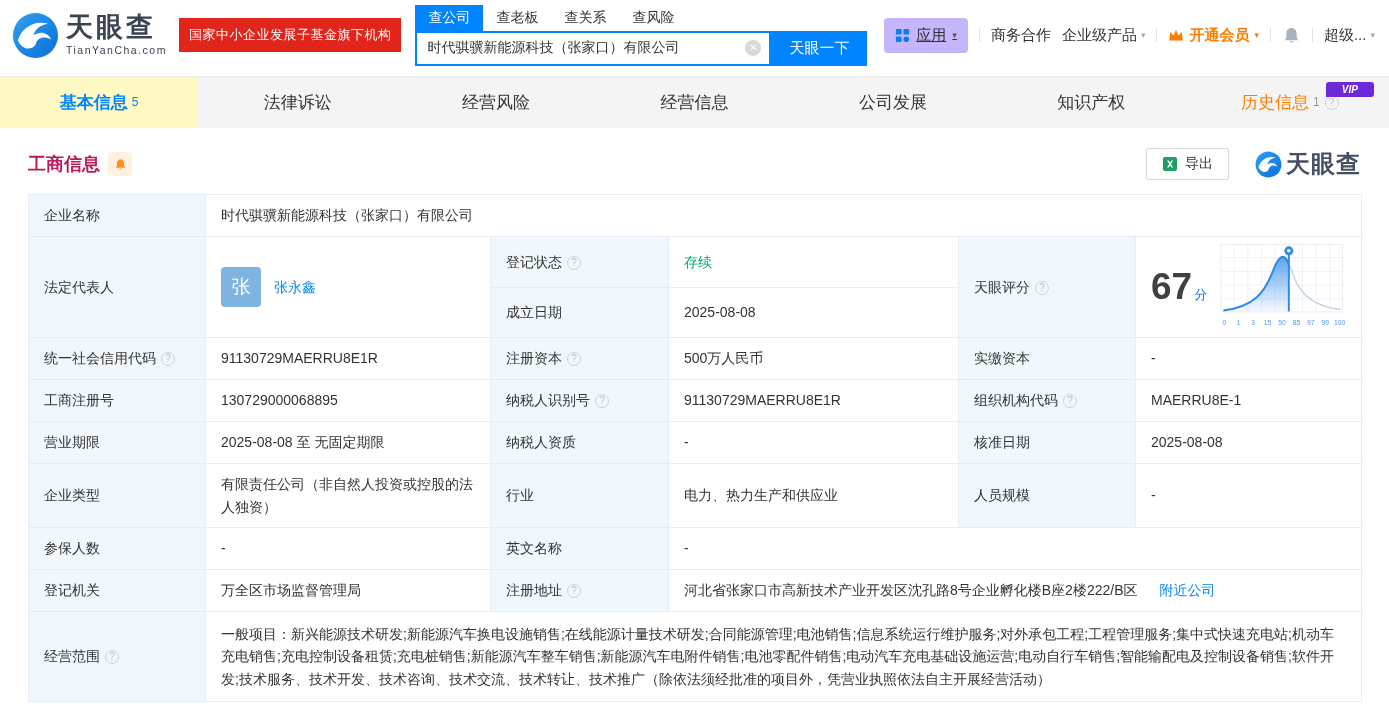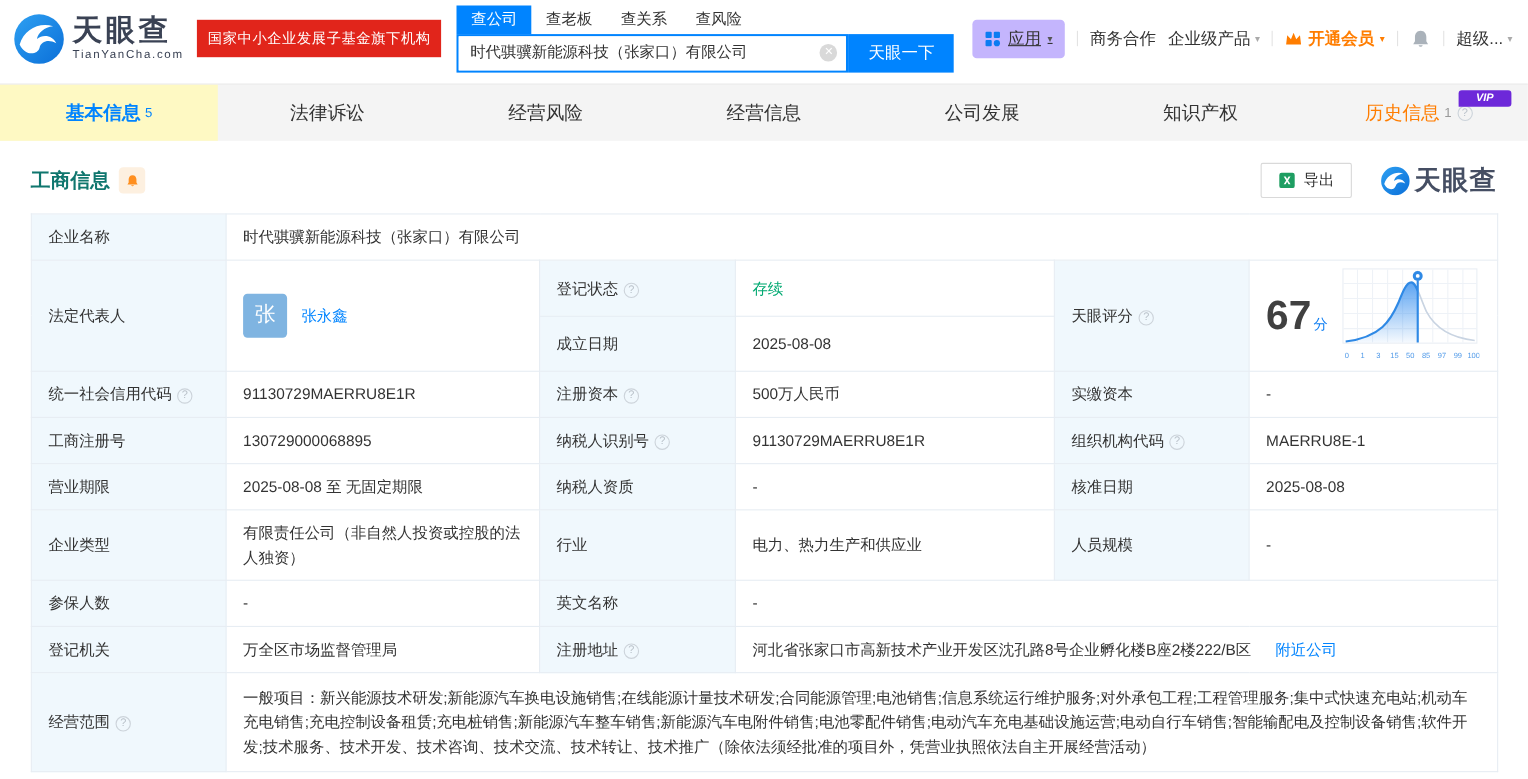--- a/index.html
+++ b/index.html
@@ -46,21 +46,21 @@
   .tab.active { background:#fef9c3; color:#0084ff; font-weight:bold; }
   .tab .cnt { font-size:12px; margin-left:4px; font-weight:normal; position:relative; top:-1px; }
   .tab.active .cnt { color:#0084ff; }
   .tab.history { color:#ff7d00; }
   .tab.history .cnt { color:#999; }
   .vip-badge { position:absolute; top:5px; left:calc(50% + 36px); background:#6d28d9; color:#fff; font-size:10px; font-weight:bold; font-style:italic; padding:1px 16px; border-radius:3px 3px 3px 0; line-height:1.3; }
   .help { display:inline-block; width:14px; height:14px; border:1px solid #ccd3da; border-radius:50%; color:#b9c1c9; font-size:10px; line-height:12px; text-align:center; margin-left:5px; vertical-align:1px; background:transparent; cursor:pointer; flex:0 0 auto; }
 
   
   .section-head { display:flex; align-items:center; margin:20px 28px 14px; }
-  .section-title { font-size:18px; font-weight:bold; color:#0f766e; }
+  .section-title { font-size:18px; font-weight:bold; color:#be185d; }
   .bell-badge { width:24px; height:24px; background:#fdf0e0; border-radius:4px; margin-left:8px; display:flex; align-items:center; justify-content:center; cursor:pointer; }
   .export-btn { margin-left:auto; display:flex; align-items:center; gap:7px; border:1px solid #d9d9d9; background:#fff; height:32px; padding:0 15px; font-size:14px; color:#333; border-radius:2px; cursor:pointer; font-family:inherit; }
   .watermark { display:flex; align-items:center; gap:4px; margin-left:26px; }
   .wm-text { font-size:24px; font-weight:bold; color:#454e63; letter-spacing:1px; }
 
   
   .info-table { width:1333px; margin:0 28px; border-collapse:collapse; table-layout:fixed; font-size:14px;border-radius:14px; }
   .info-table td { border:1px solid #e7edf3; padding:6px 15px; line-height:1.6; vertical-align:middle; color:#333; word-break:break-all; }
   td.lbl { background:#f0f8fd; }
   tr.h42 td { height:42px; }

